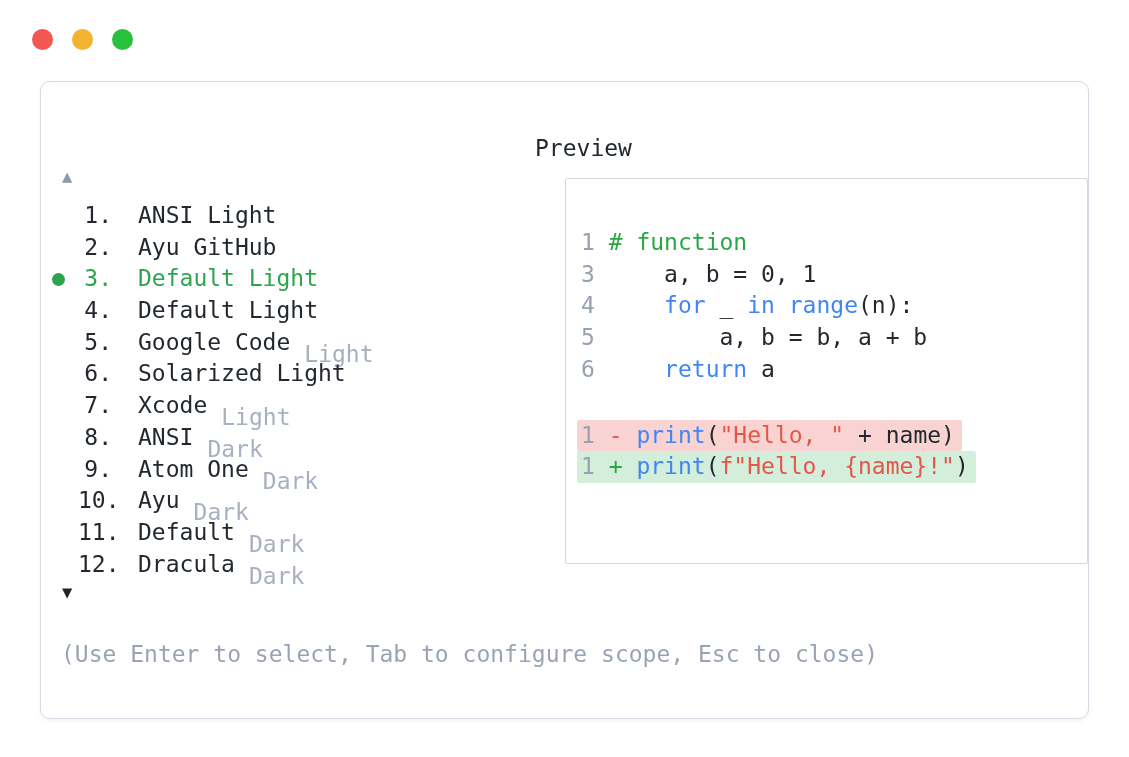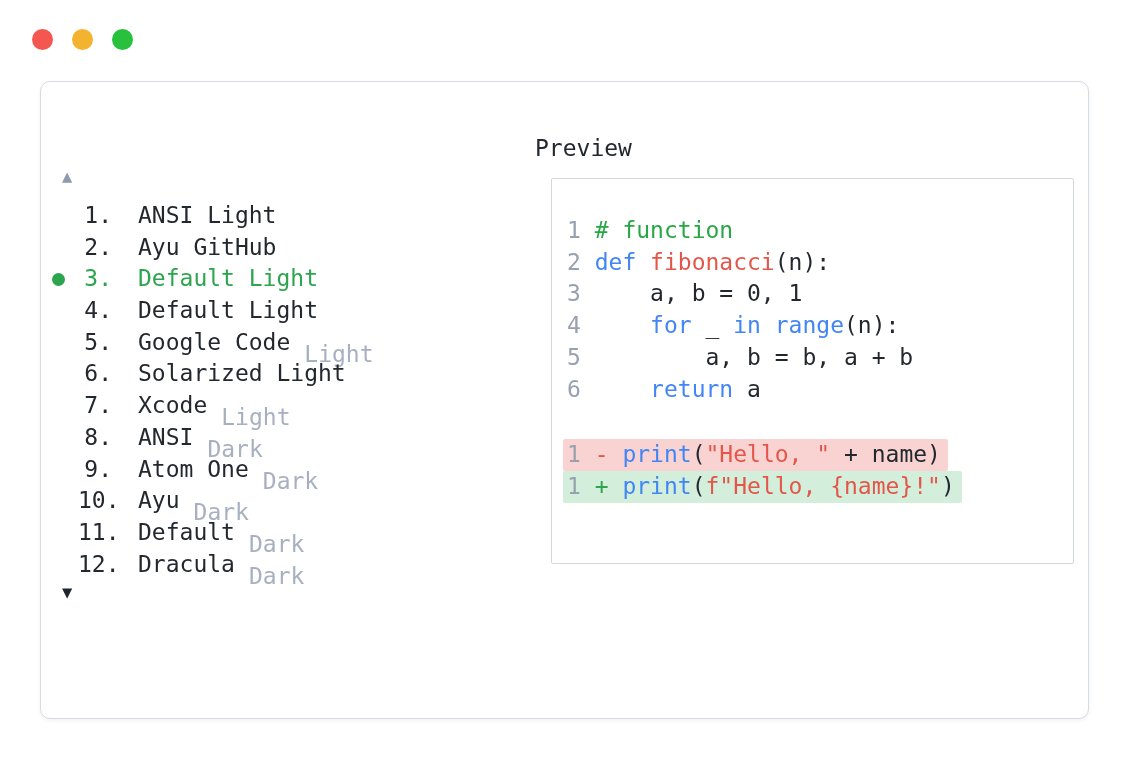--- a/index.html
+++ b/index.html
@@ -37,23 +37,23 @@
   .item{display:flex;height:31.7px;line-height:31.7px;white-space:pre;}
   .bullet{width:26px;}
   .dot{display:inline-block;width:13px;height:13px;border-radius:50%;background:var(--selected);margin-top:9px;}
   .num{width:34px;text-align:right;}
   .name{margin-left:26px;}
   .muted{margin-left:14px;color:var(--muted);margin-top:12px;}
   .item.selected .num,.item.selected .name{color:var(--selected);}
   .hint{position:absolute;left:20px;top:556px;line-height:32px;color:var(--hint);white-space:pre;}
   .preview-label{position:absolute;left:494px;top:50px;line-height:32px;}
   .preview-box{
-    position:absolute;left:510px;top:96px;width:523px;height:386px;
+    position:absolute;left:524px;top:96px;width:523px;height:386px;
     border:1.5px solid #d3d8df;border-radius:2px;background:#ffffff;
-    padding:36px 10px 0 15px;overflow:hidden;
+    padding:48px 10px 0 15px;overflow:hidden;
   }
   .cl{line-height:31.7px;white-space:pre;}
   .ln{color:var(--linenum);}
   .c-kw{color:var(--keyword);}
   .c-fn,.c-str{color:var(--string);}
   .c-com{color:var(--comment);}
   .c-pl{color:var(--text);}
   .diff{margin-top:34px;}
   .dl-row{line-height:31.7px;white-space:pre;}
   .dl{display:inline-block;line-height:31.7px;padding:0 7px 0 4px;margin-left:-4px;border-radius:2px;}
@@ -81,26 +81,26 @@
       <div class="item"><span class="bullet"></span><span class="num">5.</span><span class="name">Google Code</span><span class="muted">Light</span></div>
       <div class="item"><span class="bullet"></span><span class="num">6.</span><span class="name">Solarized Light</span></div>
       <div class="item"><span class="bullet"></span><span class="num">7.</span><span class="name">Xcode</span><span class="muted">Light</span></div>
       <div class="item"><span class="bullet"></span><span class="num">8.</span><span class="name">ANSI</span><span class="muted">Dark</span></div>
       <div class="item"><span class="bullet"></span><span class="num">9.</span><span class="name">Atom One</span><span class="muted">Dark</span></div>
       <div class="item"><span class="bullet"></span><span class="num">10.</span><span class="name">Ayu</span><span class="muted">Dark</span></div>
       <div class="item"><span class="bullet"></span><span class="num">11.</span><span class="name">Default</span><span class="muted">Dark</span></div>
       <div class="item"><span class="bullet"></span><span class="num">12.</span><span class="name">Dracula</span><span class="muted">Dark</span></div>
     </div>
   <div class="scroll-down">▼</div>
+  <div class="hint">(Use Enter to select, Tab to configure scope, Esc to close)</div>
 
   <div class="preview-label">Preview</div>
   <div class="preview-box">
     <div class="code">
         <div class="cl"><span class="ln">1 </span><span class="c-com"># function</span></div>
-        <div class="cl"><span class="ln">2 </span><span class="c-kw">def </span><span class="c-fn">fibonacci</span><span class="c-pl">(n):</span></div>
         <div class="cl"><span class="ln">3 </span><span class="c-pl">    a, b = 0, 1</span></div>
         <div class="cl"><span class="ln">4 </span><span class="c-pl">    </span><span class="c-kw">for</span><span class="c-pl"> _ </span><span class="c-kw">in</span><span class="c-pl"> </span><span class="c-kw">range</span><span class="c-pl">(n):</span></div>
         <div class="cl"><span class="ln">5 </span><span class="c-pl">        a, b = b, a + b</span></div>
         <div class="cl"><span class="ln">6 </span><span class="c-pl">    </span><span class="c-kw">return</span><span class="c-pl"> a</span></div>
       </div>
     <div class="diff">
         <div class="dl-row"><span class="dl removed"><span class="ln">1 </span><span class="sign-minus">- </span><span class="c-kw">print</span><span class="c-pl">(</span><span class="c-str">"Hello, "</span><span class="c-pl"> + name)</span></span></div>
         <div class="dl-row"><span class="dl added"><span class="ln">1 </span><span class="sign-plus">+ </span><span class="c-kw">print</span><span class="c-pl">(</span><span class="c-str">f"Hello, {name}!"</span><span class="c-pl">)</span></span></div>
       </div>
   </div>

